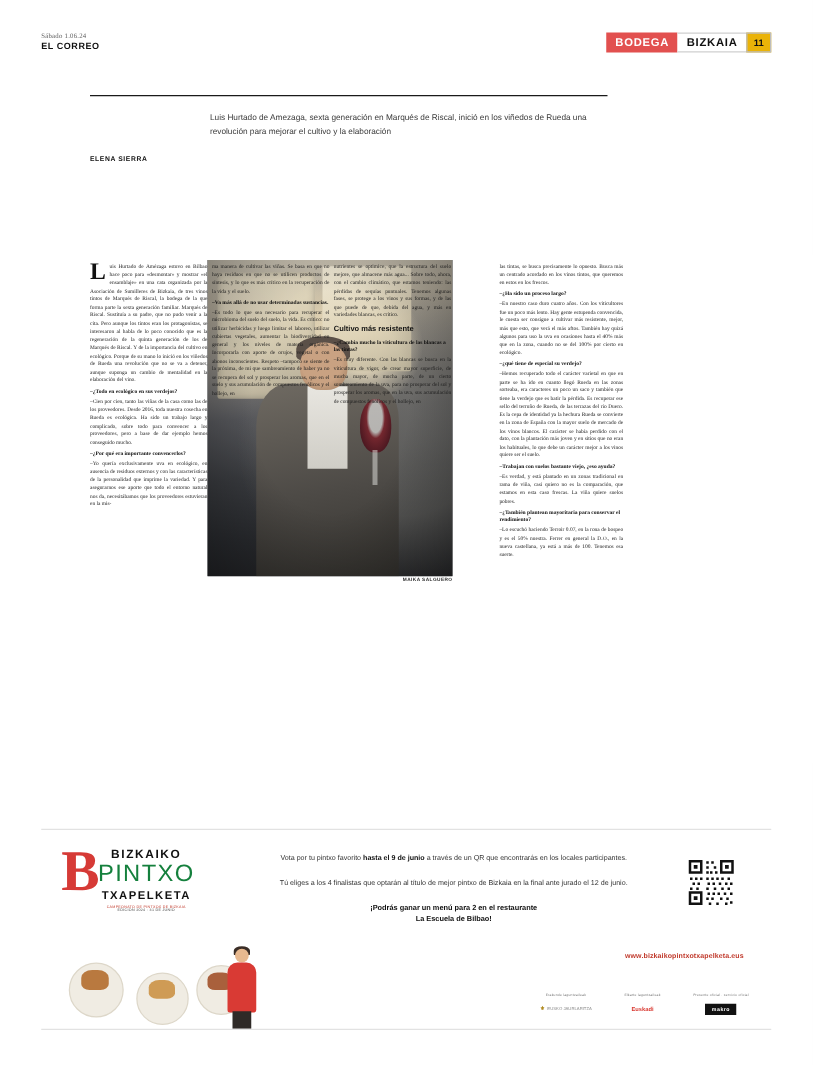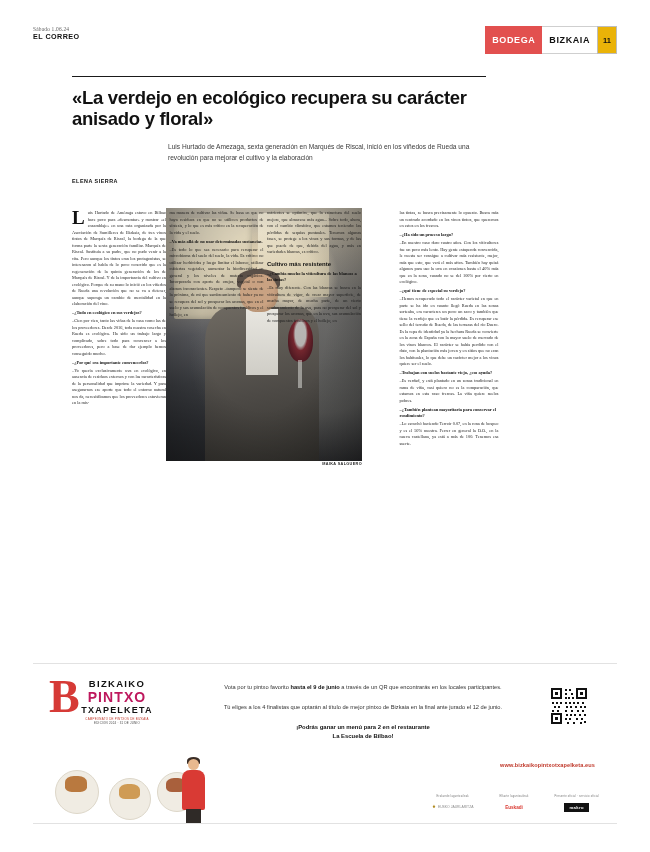--- a/index.html
+++ b/index.html
@@ -30,21 +30,21 @@
   .masthead .date{
     font-size:5.4px;color:#5d5d5d;letter-spacing:.2px;
     font-family:"Liberation Serif", serif;
   }
   .masthead .paper{
     font-size:7.2px;font-weight:bold;letter-spacing:.45px;color:#111;
     margin-top:.5px;
   }
   .section-tag{
     position:absolute;right:33px;top:26px;
-    display:flex;align-items:stretch;height:28px;
+    display:flex;align-items:stretch;height:16px;
     font-weight:bold;
   }
   .section-tag .bodega{
     background:#e2504f;color:#fff;
     font-size:9px;letter-spacing:.6px;
     padding:0 7px;display:flex;align-items:center;
   }
   .section-tag .jantour{
     background:#fff;color:#111;
     font-size:9px;letter-spacing:.6px;
@@ -203,21 +203,21 @@
   .ad-logo{
     position:absolute;left:24px;top:14px;width:120px;text-align:center;
   }
   .ad-logo .bigB{
     position:absolute;left:-8px;top:-4px;
     font-size:46px;font-weight:bold;color:#d63a36;
     font-family:"Liberation Serif", serif;
     line-height:1;
   }
   .ad-logo .l1{font-size:9.5px;font-weight:bold;letter-spacing:1.3px;color:#111;line-height:1.25;text-align:center;}
-  .ad-logo .l2{font-size:14px;font-weight:bold;letter-spacing:1.1px;color:#be185d;line-height:1.1;}
+  .ad-logo .l2{font-size:19px;font-weight:normal;letter-spacing:1.1px;color:#15803d;line-height:1.1;}
   .ad-logo .l3{font-size:9px;font-weight:bold;letter-spacing:1.2px;color:#111;line-height:1.2;}
   .ad-logo .l4{font-size:2.9px;letter-spacing:.25px;color:#c0392b;margin-top:2px;line-height:1.35;}
   .ad-logo .l5{font-size:2.9px;letter-spacing:.25px;color:#444;line-height:1.35;}
 
   .ad-illus{position:absolute;left:20px;top:88px;width:150px;height:70px;}
   .plate{position:absolute;border-radius:50%;background:#f0ece3;border:1.2px solid #ddd7c9;}
   .pintxo{position:absolute;border-radius:40% 40% 30% 30%;}
   .ad-person{
     position:absolute;left:146px;top:95px;width:30px;height:64px;
   }
@@ -269,21 +269,20 @@
   </div>
 
   <div class="section-tag">
     <div class="bodega">BODEGA</div>
     <div class="jantour">BIZKAIA</div>
     <div class="pageno">11</div>
   </div>
 
   <div class="article">
     <div class="rule-top"></div>
-    <div class="headline">«La verdejo en ecológico recupera su carácter anisado y floral»</div>
     <div class="deck">Luis Hurtado de Amezaga, sexta generación en Marqués de Riscal, inició en los viñedos de Rueda una revolución para mejorar el cultivo y la elaboración</div>
     <div class="byline">ELENA SIERRA</div>
   </div>
 
   <div class="photo-wrap">
     <div class="photo">
       <div class="ph-window"></div>
       <div class="ph-window2"></div>
       <div class="ph-body"></div>
       <div class="ph-shirt"></div>

